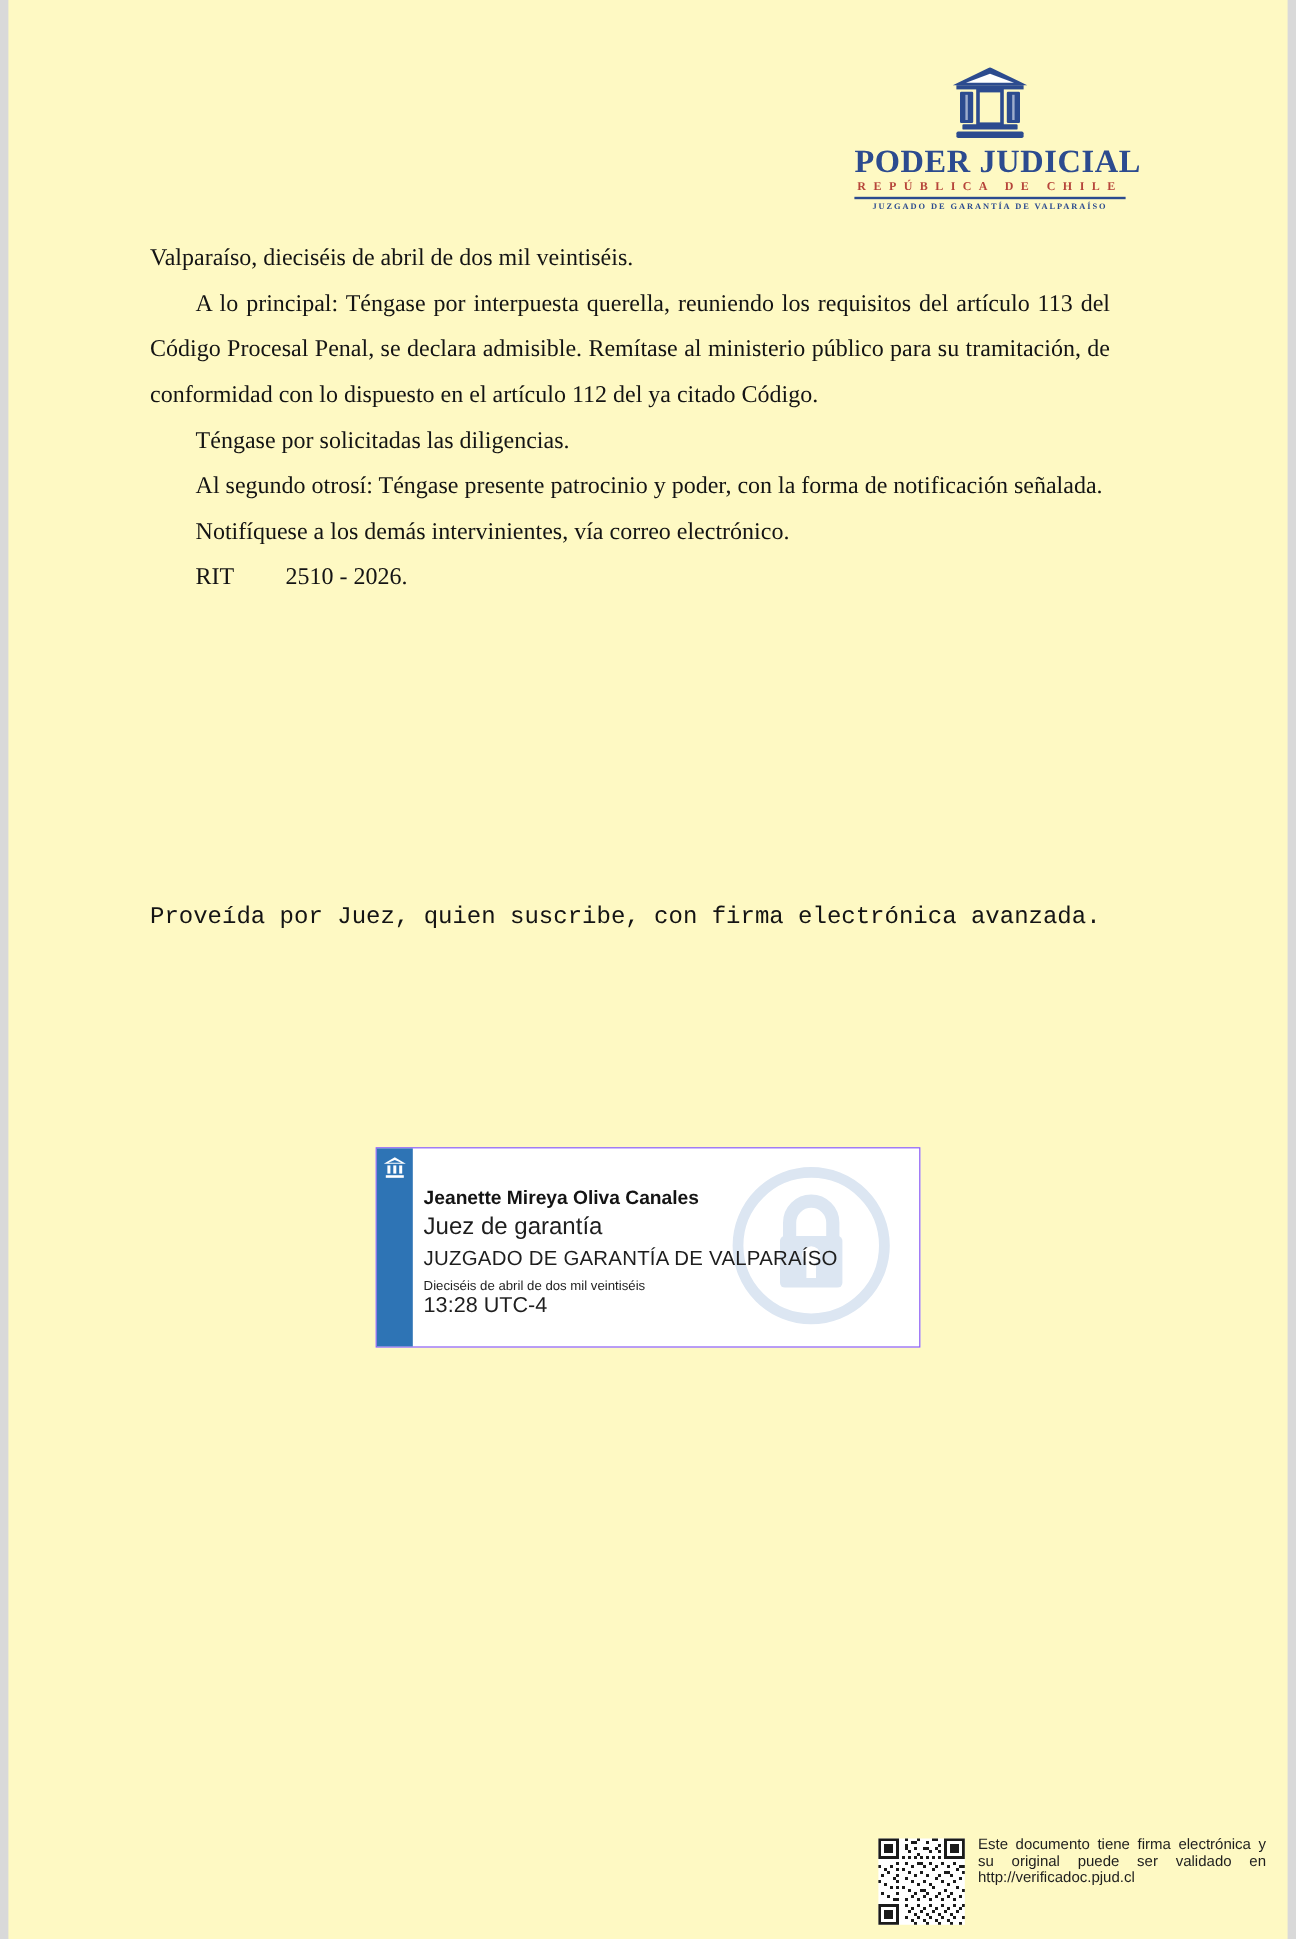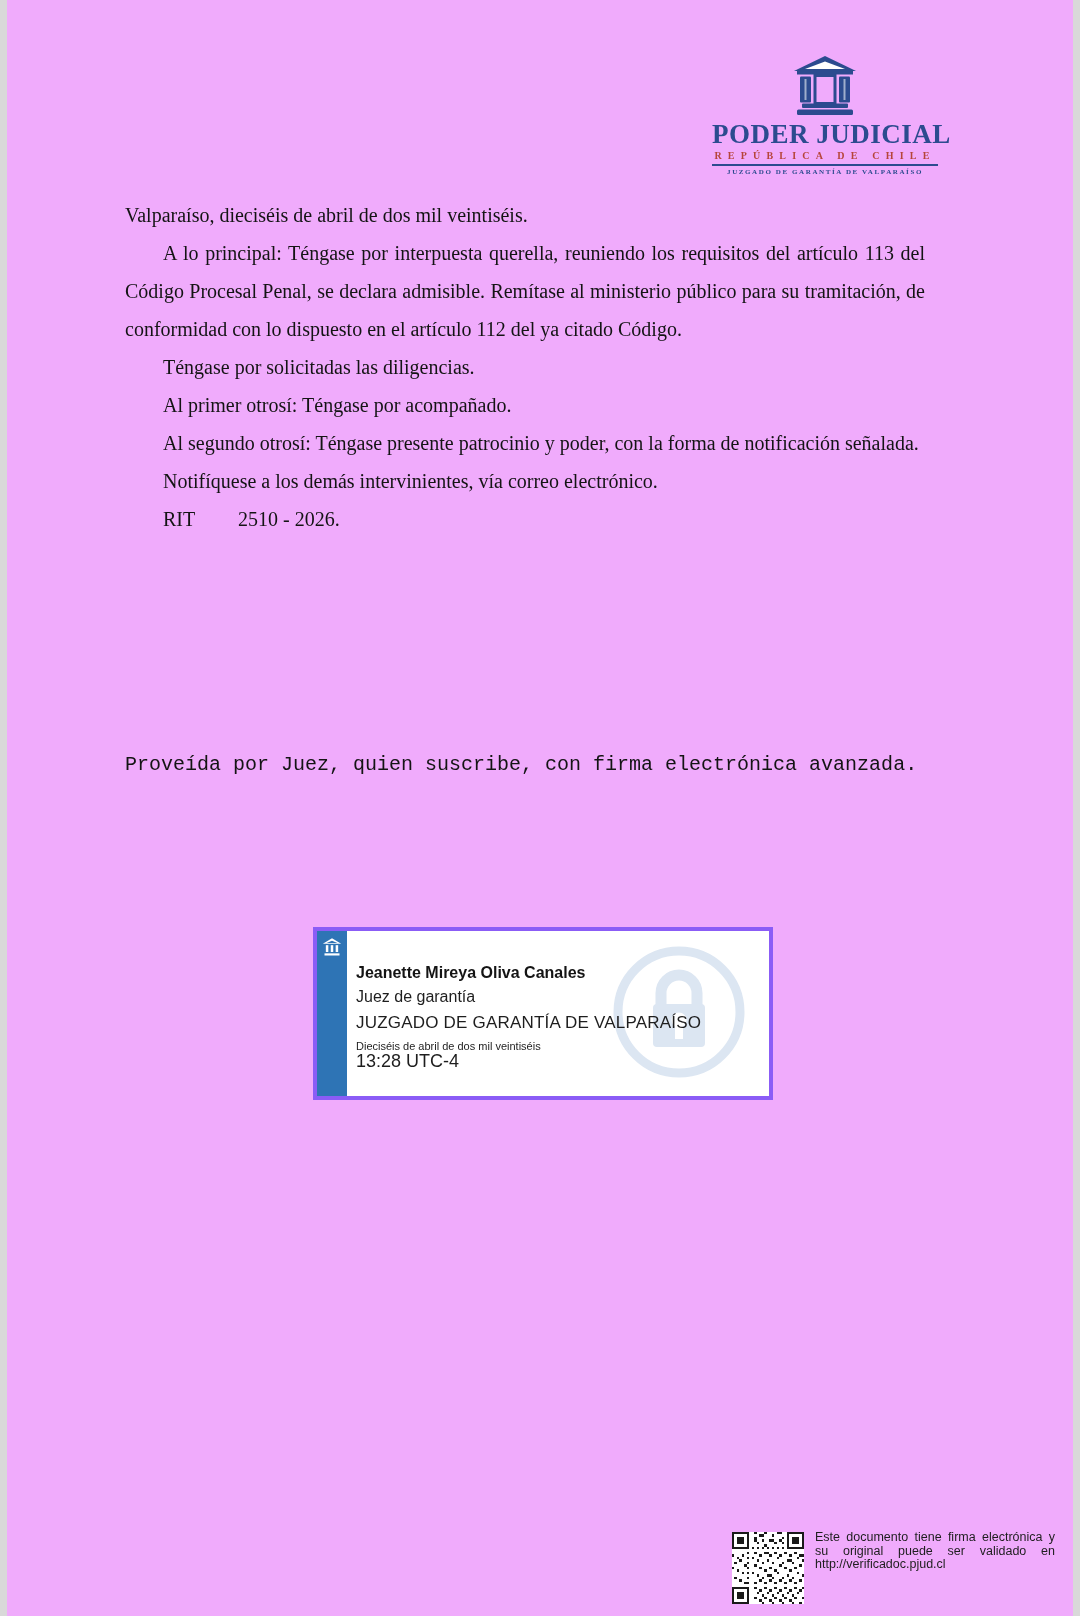--- a/index.html
+++ b/index.html
@@ -1,16 +1,16 @@
 <!DOCTYPE html>
 <html><head>
 <meta charset="utf-8">
 <style>
   html,body{margin:0;padding:0;background:#fff;}
-  .page{position:relative;width:1080px;height:1616px;background:#f0abfc;overflow:hidden;
+  .page{position:relative;width:1080px;height:1616px;background:#fef9c3;overflow:hidden;
         font-family:"Liberation Serif",serif;color:#141414;}
   .edge{position:absolute;top:0;width:7px;height:1616px;background:#d9d9d9;}
   .edge.left{left:0;} .edge.right{right:0;}
 
   
   .logo{position:absolute;left:712px;top:56px;width:226px;text-align:center;color:#2c4b8f;}
   .logo-icon{display:block;margin:0 auto;}
   .logo-title{font-size:27px;line-height:28px;letter-spacing:.5px;font-weight:600;white-space:nowrap;}
   .logo-sub{color:#b6453a;font-size:10px;font-weight:bold;letter-spacing:6.2px;margin-top:2px;white-space:nowrap;}
   .logo-rule{height:2px;background:#2c4b8f;margin-top:3px;}
@@ -19,28 +19,28 @@
   
   .doc{position:absolute;left:125px;top:196px;width:800px;font-size:20px;line-height:38px;
        text-align:justify;}
   .doc p{margin:0;}
   .indent{text-indent:38px;}
   .row{padding-left:38px;text-align:left;}
   .row .lbl{display:inline-block;width:75px;}
   .prov{position:absolute;left:125px;top:746px;width:800px;font-size:20px;line-height:38px;font-family:Liberation Mono, monospace;}
 
   
-  .sigbox{position:absolute;left:313px;top:927px;width:452px;height:165px;background:#fff;
-          border:4px solid #8b5cf6;}
+  .sigbox{position:absolute;left:313px;top:956px;width:452px;height:165px;background:#fff;
+          border:1px solid #8b5cf6;}
   .sigbar{position:absolute;left:0;top:0;width:30px;height:100%;background:#2e74b5;text-align:center;}
   .sigbar svg{margin-top:7px;}
   .lockmark{position:absolute;right:22px;top:13px;}
   .sigtext{position:relative;padding:31px 0 0 39px;font-family:"Liberation Sans",sans-serif;color:#1e1e1e;}
   .sig-name{font-size:16px;font-weight:bold;line-height:22px;color:#141414;}
-  .sig-role{font-size:16px;line-height:25px;}
+  .sig-role{font-size:20px;line-height:25px;}
   .sig-court{font-size:17px;line-height:27px;letter-spacing:.2px;}
   .sig-date{font-size:11px;line-height:15px;margin-top:3px;}
   .sig-time{font-size:18px;line-height:15px;}
 
   
   .qr{position:absolute;left:732px;top:1532px;width:72px;height:72px;}
   .ftext{position:absolute;left:815px;top:1531px;width:240px;font-family:"Liberation Sans",sans-serif;
          font-size:12.5px;line-height:13.6px;text-align:justify;color:#1e1e1e;}
   .fcode{position:absolute;left:815px;top:1584px;font-family:Liberation Serif, serif;
          font-size:11px;color:#1e1e1e;margin-top:41px;}
@@ -68,21 +68,20 @@
     <div class="logo-title">PODER JUDICIAL</div>
     <div class="logo-sub">REPÚBLICA DE CHILE</div>
     <div class="logo-rule"></div>
     <div class="logo-court">JUZGADO DE GARANTÍA DE VALPARAÍSO</div>
   </div>
 
   <div class="doc">
     <p>Valparaíso, dieciséis de abril de dos mil veintiséis.</p>
     <p class="indent">A lo principal: Téngase por interpuesta querella, reuniendo los requisitos del artículo 113 del Código Procesal Penal, se declara admisible. Remítase al ministerio público para su tramitación, de conformidad con lo dispuesto en el artículo 112 del ya citado Código.</p>
     <p class="indent">Téngase por solicitadas las diligencias.</p>
-    <p class="indent">Al primer otrosí: Téngase por acompañado.</p>
     <p class="indent">Al segundo otrosí: Téngase presente patrocinio y poder, con la forma de notificación señalada.</p>
     <p class="indent">Notifíquese a los demás intervinientes, vía correo electrónico.</p>
     <p class="row"><span class="lbl">RIT</span><span>2510 - 2026.</span></p>
   </div>
 
   <div class="prov">Proveída por Juez, quien suscribe, con firma electrónica avanzada.</div>
 
   <div class="sigbox">
     <div class="sigbar">
       <svg width="20" height="19" viewBox="0 0 24 22">

